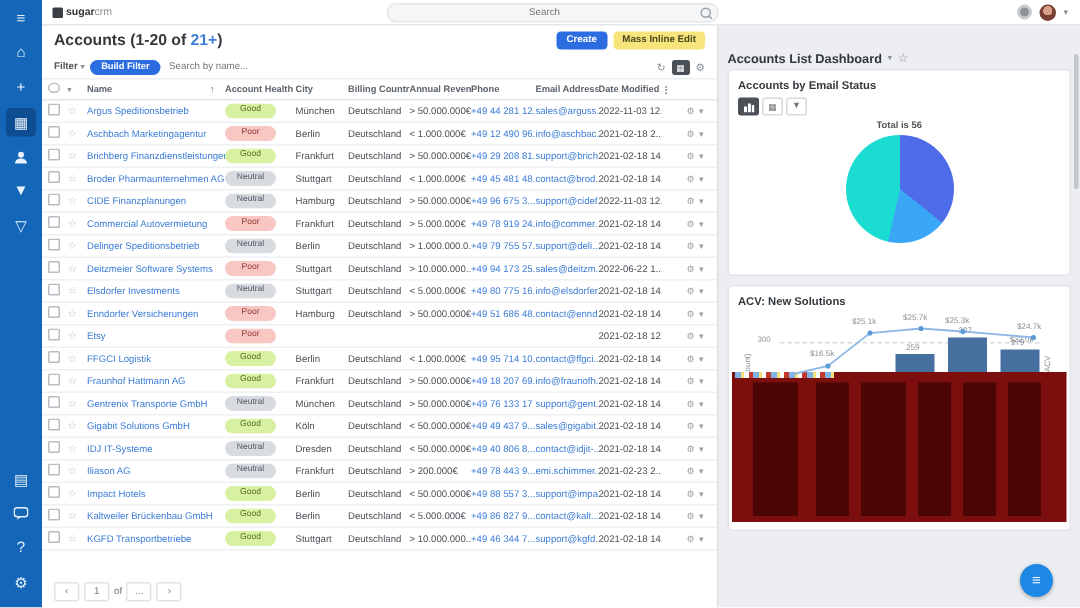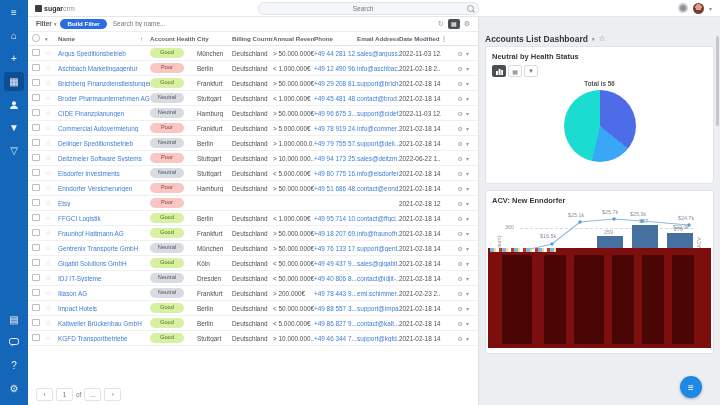--- a/index.html
+++ b/index.html
@@ -142,20 +142,25 @@
     <span class="lens"></span>
   </div>
   <div class="top-right">
     <span class="help-circle"></span>
     <span class="avatar"></span>
     <span class="tr-caret">▾</span>
   </div>
 </header>
 
 <main class="main">
+  <div class="list-head">
+    <span class="list-title"><span>Accounts</span><span> (1-20 of </span><a class="cnt-link">21+</a><span>)</span></span>
+    <button class="btn-create">Create</button>
+    <button class="btn-mass">Mass Inline Edit</button>
+  </div>
 
   <div class="filter-row">
     <span class="filter-label">
         <span>Filter</span>
         <span class="caret">▾</span>
       </span>
     <button class="btn-build">Build Filter</button>
     <input class="filter-search" placeholder="Search by name..." style="">
     <span class="icon-sm">↻</span>
     <span class="view-toggle">▦</span>
@@ -552,40 +557,40 @@
 </main>
 
 <section class="panel">
   <div class="panel-head">
     <span>Accounts List Dashboard</span>
     <span class="caret">▾</span>
     <span class="panel-star">☆</span>
   </div>
 
   <div class="card">
-    <div class="card-title">Neutral by Health Status</div>
+    <div class="card-title">Accounts by Email Status</div>
     <div class="toolbar">
       <span class="tbtn active">
         <svg width="7" height="7" viewBox="0 0 7 7">
             <rect x="0" y="3" width="2" height="4" fill="#fff"></rect>
             <rect x="2.6" y="1" width="2" height="6" fill="#fff"></rect>
             <rect x="5.2" y="2" width="1.8" height="5" fill="#fff"></rect>
           </svg>
       </span>
       <span class="tbtn">▦</span>
       <span class="tbtn">▼</span>
     </div>
     <div class="pie-wrap">
       <div class="pie-total">Total is 56</div>
       <div class="pie" style="background: conic-gradient(rgb(78, 107, 232) 0deg, rgb(78, 107, 232) 128.571deg, rgb(58, 166, 246) 128.571deg, rgb(58, 166, 246) 192.857deg, rgb(26, 220, 209) 192.857deg, rgb(26, 220, 209) 360deg);"></div>
     </div>
   </div>
 
   <div class="card">
-    <div class="card-title">ACV: New Enndorfer</div>
+    <div class="card-title">ACV: New Solutions</div>
     <div class="chart">
       <span class="axis-label rot" style="left:4px;top:44px">(count)</span>
       <span class="axis-label" style="left:13px;top:16px">300</span>
       <div class="gridline"></div>
       <span class="axis-label" style="right:18px;top:16px">$22.0k</span>
       <span class="axis-label rot" style="right:0px;top:40px">ACV</span>
 
       <div class="bar" style="left:105px;top:28px;width:26px;height:12px"></div>
       <div class="bar" style="left:140px;top:17px;width:26px;height:23px"></div>
       <div class="bar" style="left:175px;top:25px;width:26px;height:15px"></div>

